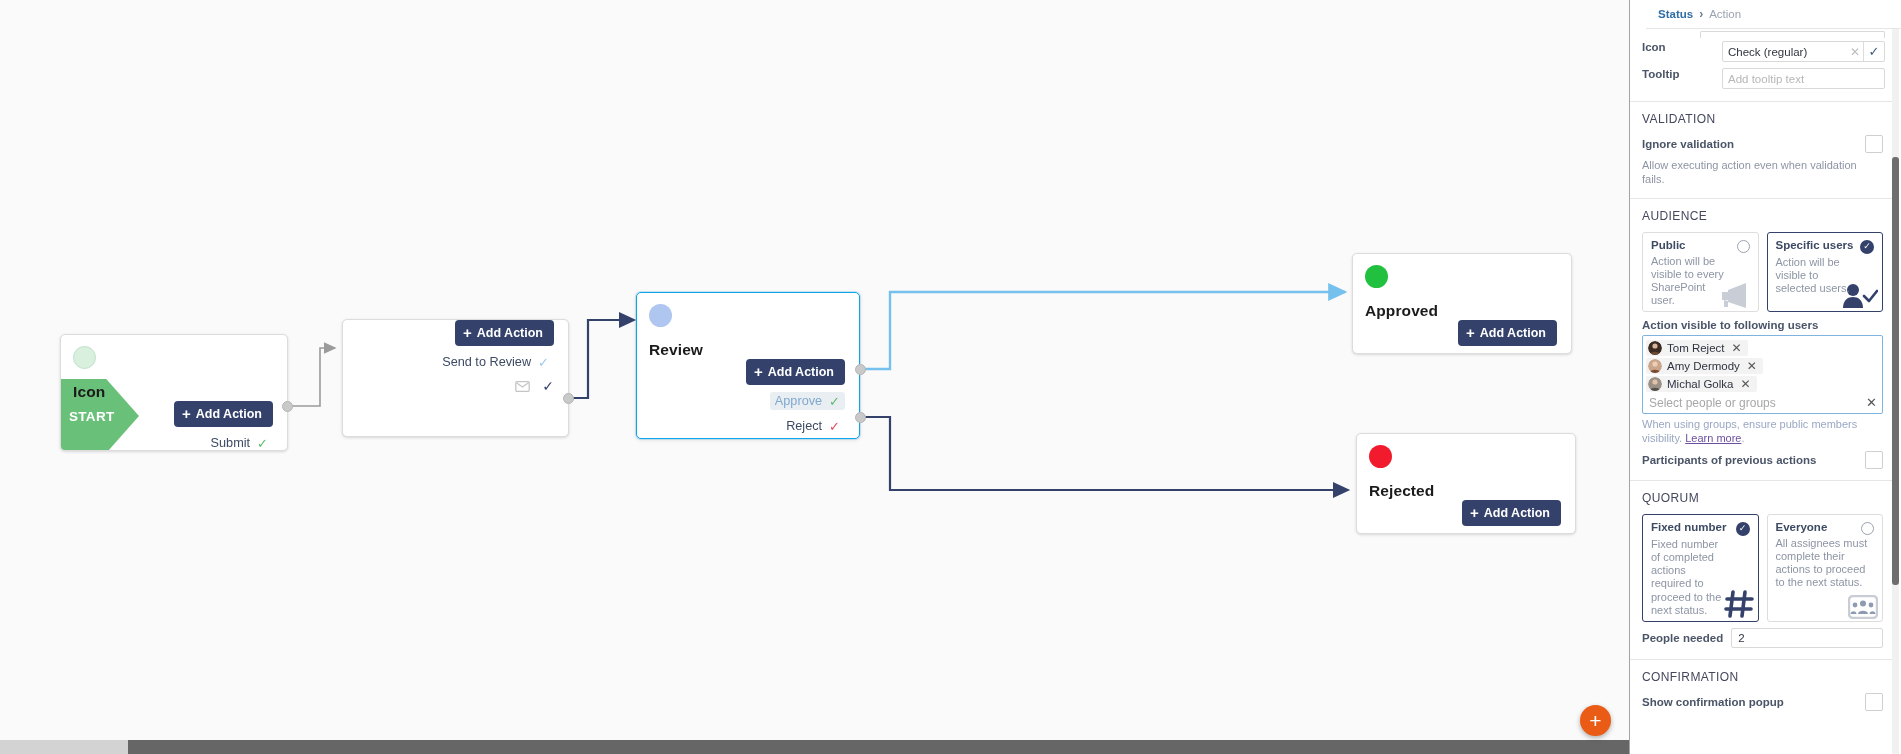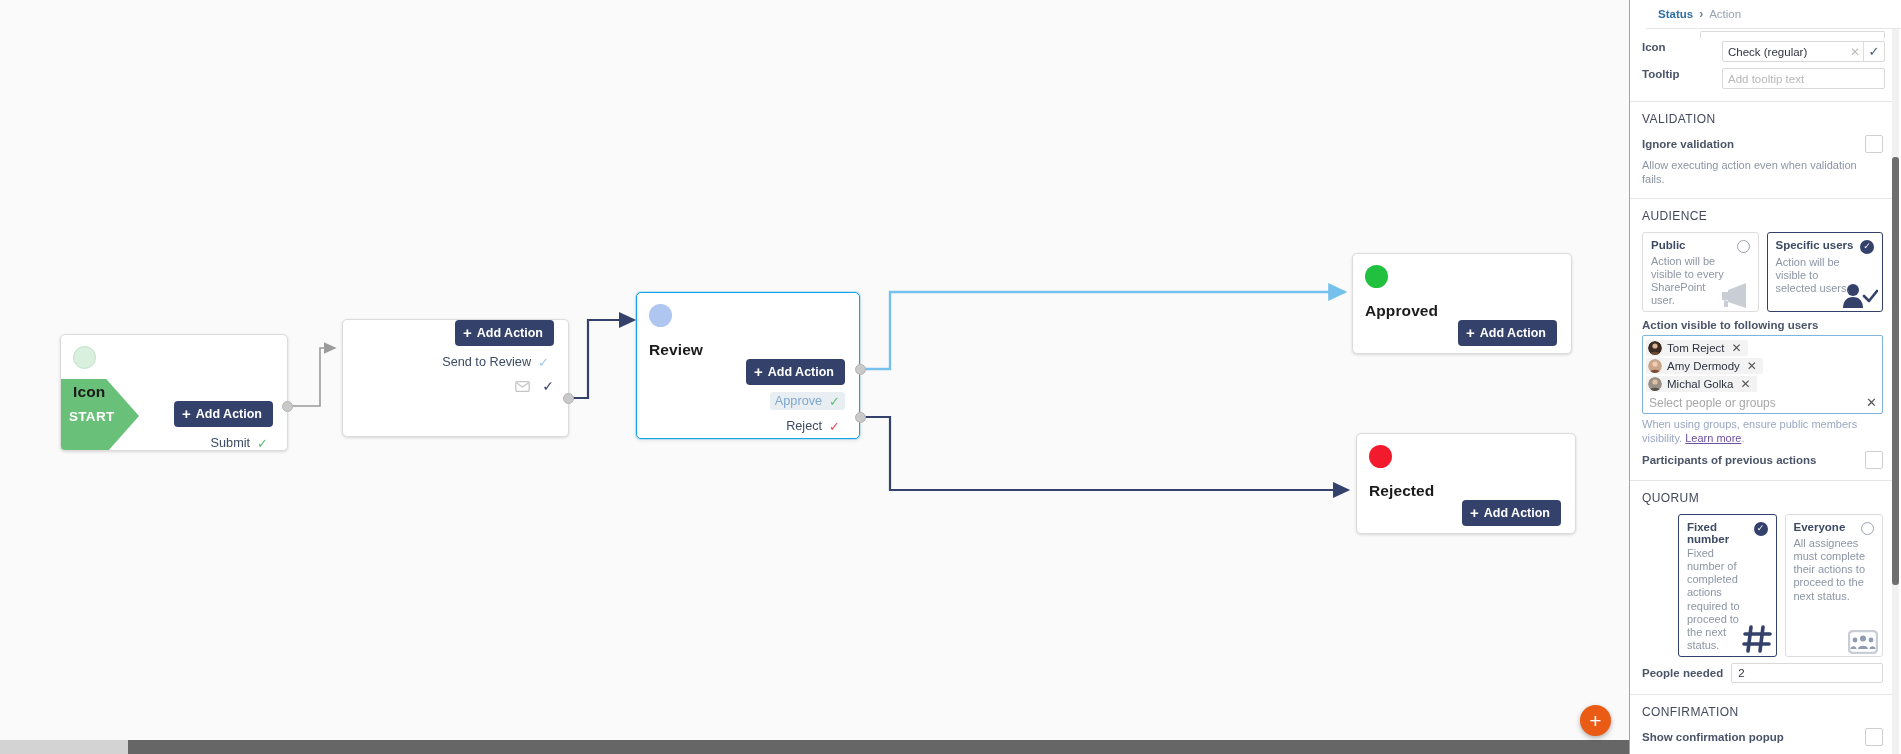--- a/index.html
+++ b/index.html
@@ -614,21 +614,21 @@
         <div class="toggle-row" style="padding-top:5px;">
           <span class="toggle-label">Participants of previous actions</span>
           <span class="chkbox"></span>
         </div>
       </div>
 
       <div class="sect">
         <div class="sect-title">QUORUM</div>
 
         <div class="card-pair">
-          <div class="opt-card sel" style="min-height:96px;margin-left:36px;">
+          <div class="opt-card sel" style="min-height:96px;">
             <div class="opt-head">
               <span class="opt-title">Fixed number</span>
               <span class="radio-on">✓</span>
             </div>
             <div class="opt-desc" style="max-width:72%;">Fixed number of completed actions required to proceed to the next status.</div>
             <svg class="opt-gfx" width="30" height="30" viewBox="0 0 30 30">
               <path d="M9,3 L6,27 M21,3 L18,27 M3,10 L28,10 M2,20 L27,20" stroke="#33416b" stroke-width="3.6" fill="none" stroke-linecap="round"></path>
             </svg>
           </div>
 

